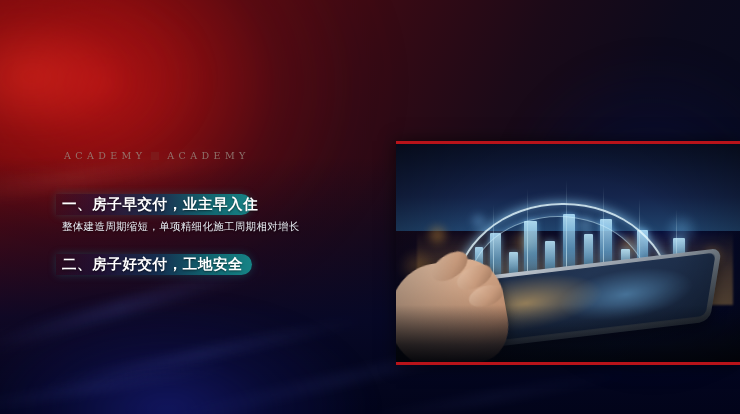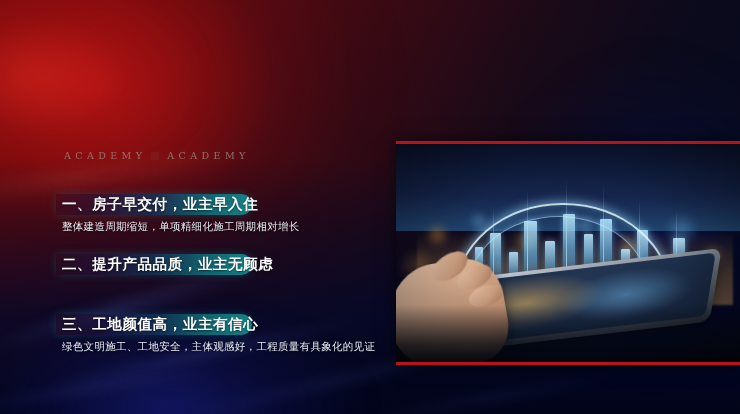--- a/index.html
+++ b/index.html
@@ -402,28 +402,23 @@
     <div class="bullets">
 
       <div class="bullet">
         <div class="bullet-bar" style="width:196px"></div>
         <div class="bullet-heading">一、房子早交付，业主早入住</div>
         <div class="bullet-sub">整体建造周期缩短，单项精细化施工周期相对增长</div>
       </div>
 
       <div class="bullet">
         <div class="bullet-bar" style="width:196px"></div>
-        <div class="bullet-heading">二、提升产品品质，业主无顾虑</div>
+        <div class="bullet-heading">二、房子好交付，工地安全</div>
       </div>
 
-      <div class="bullet">
-        <div class="bullet-bar" style="width:196px"></div>
-        <div class="bullet-heading">三、工地颜值高，业主有信心</div>
-        <div class="bullet-sub">绿色文明施工、工地安全，主体观感好，工程质量有具象化的见证</div>
-      </div>
 
     </div>
   </div>
 
   <div class="photo-frame">
     <div class="photo">
       <div class="photo-sky2"></div>
       <div class="photo-bokeh"></div>
       <div class="photo-city-glow"></div>
 

